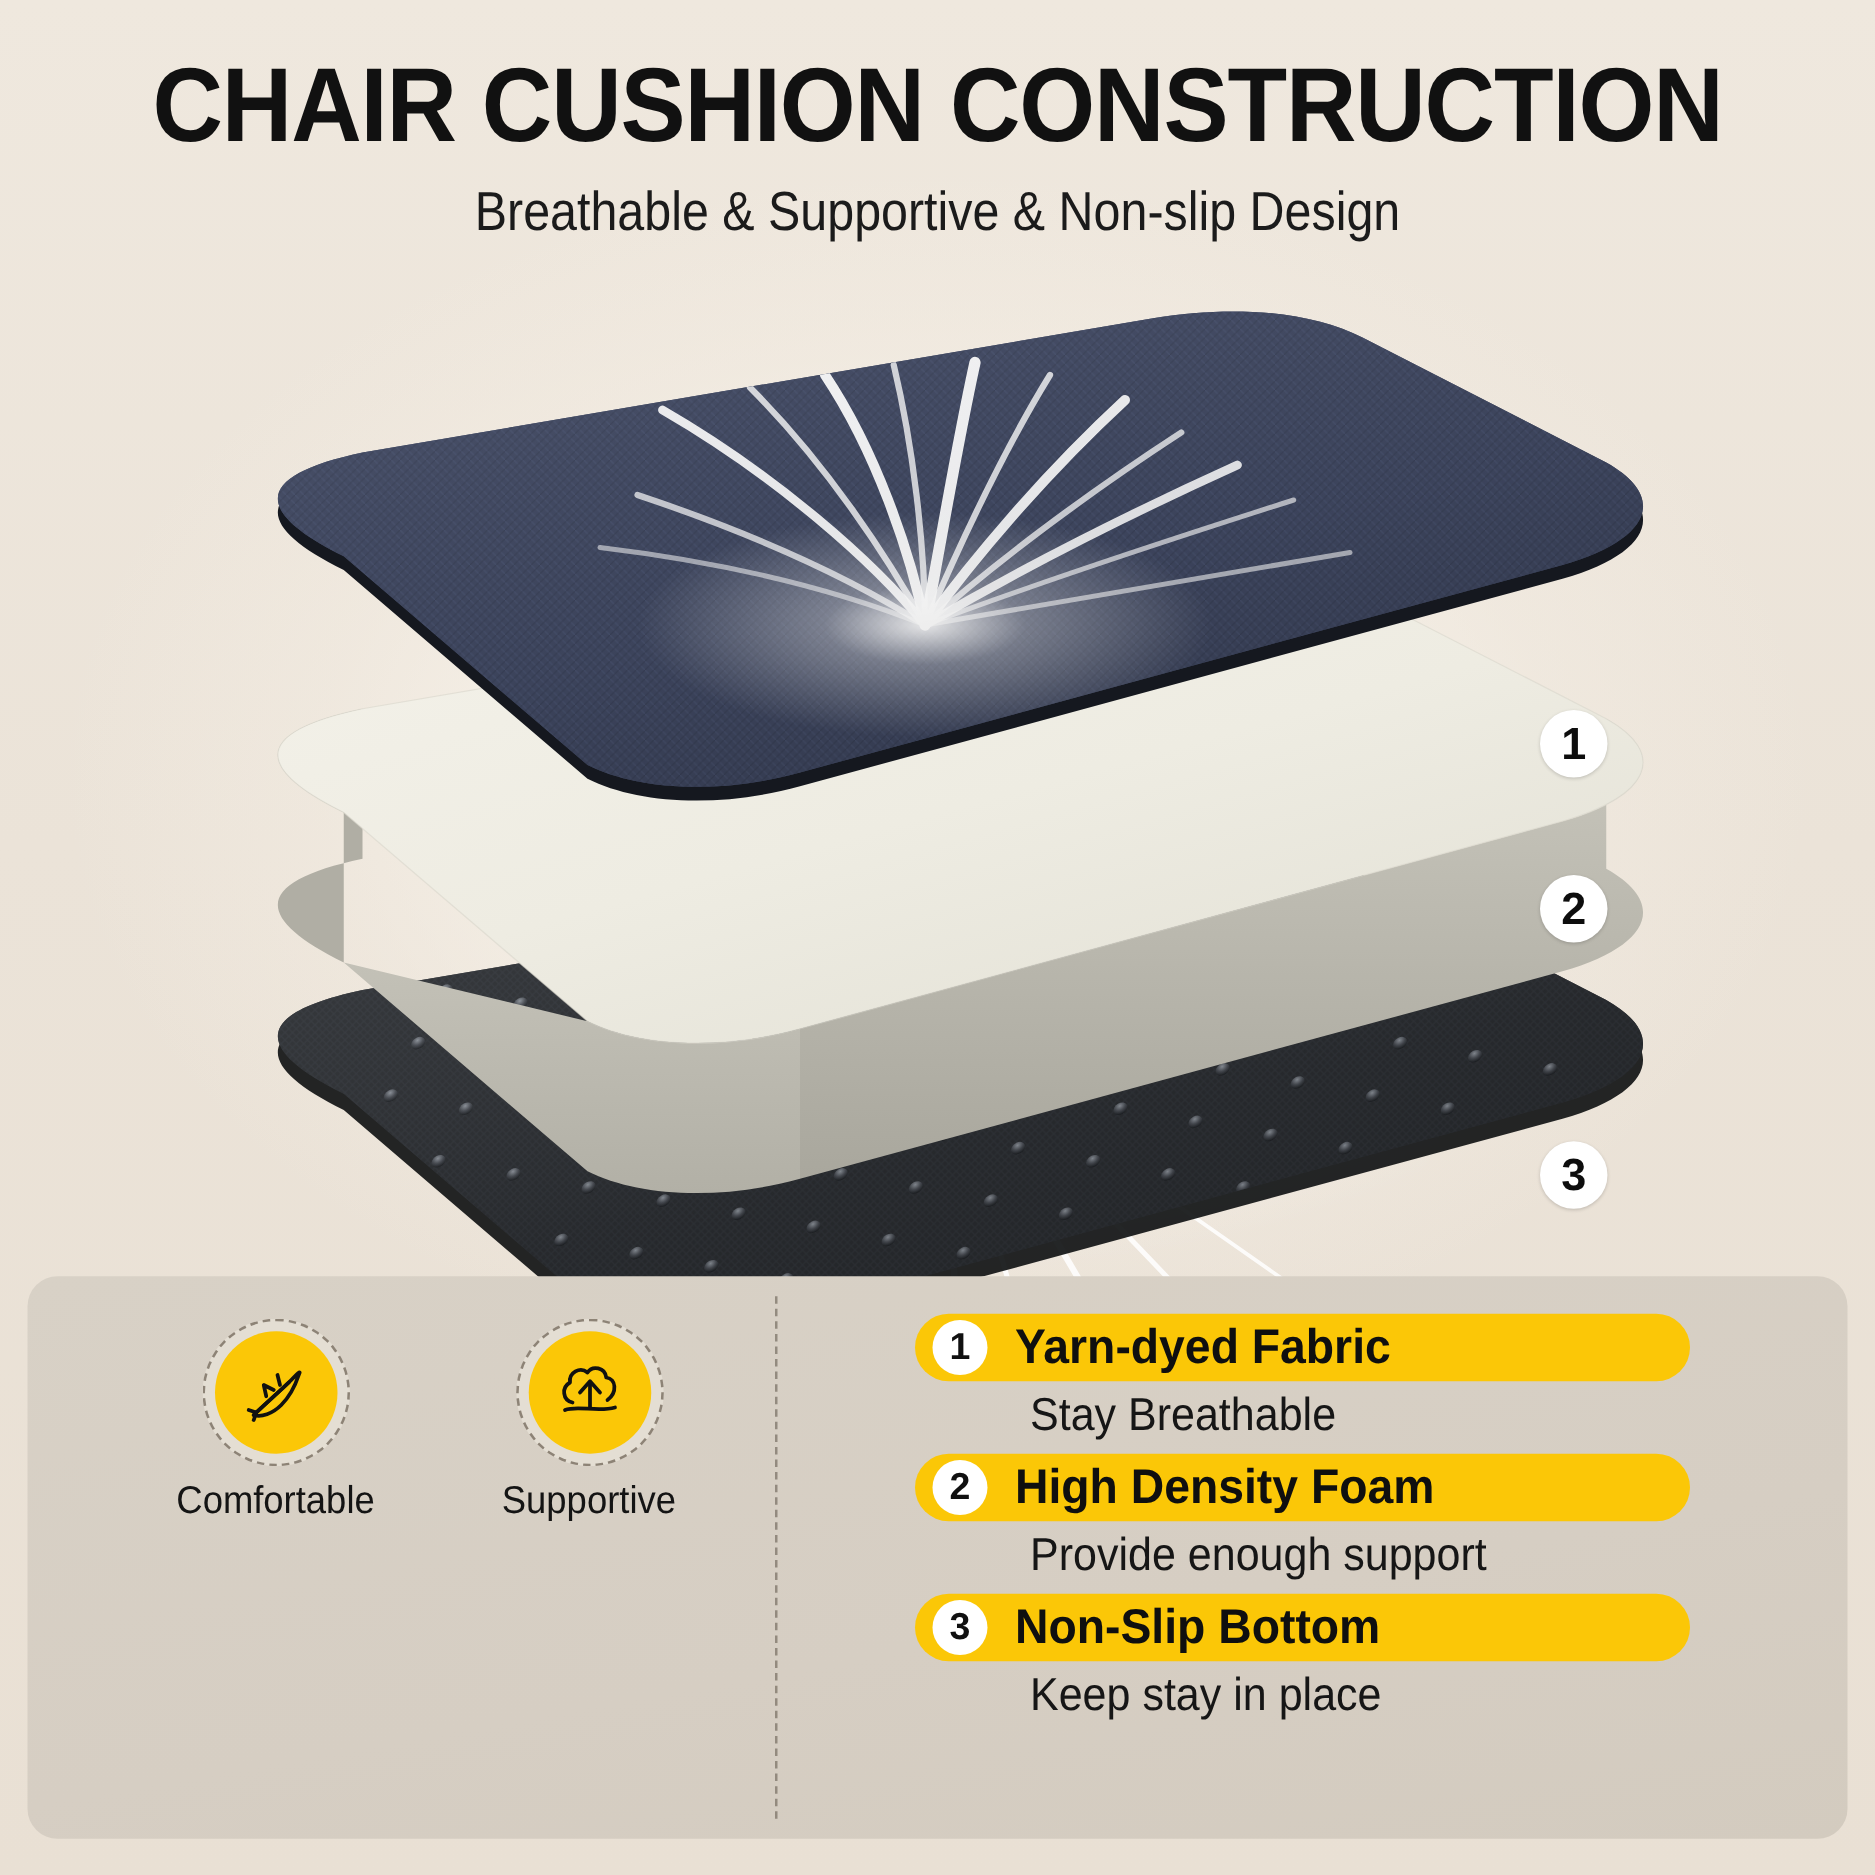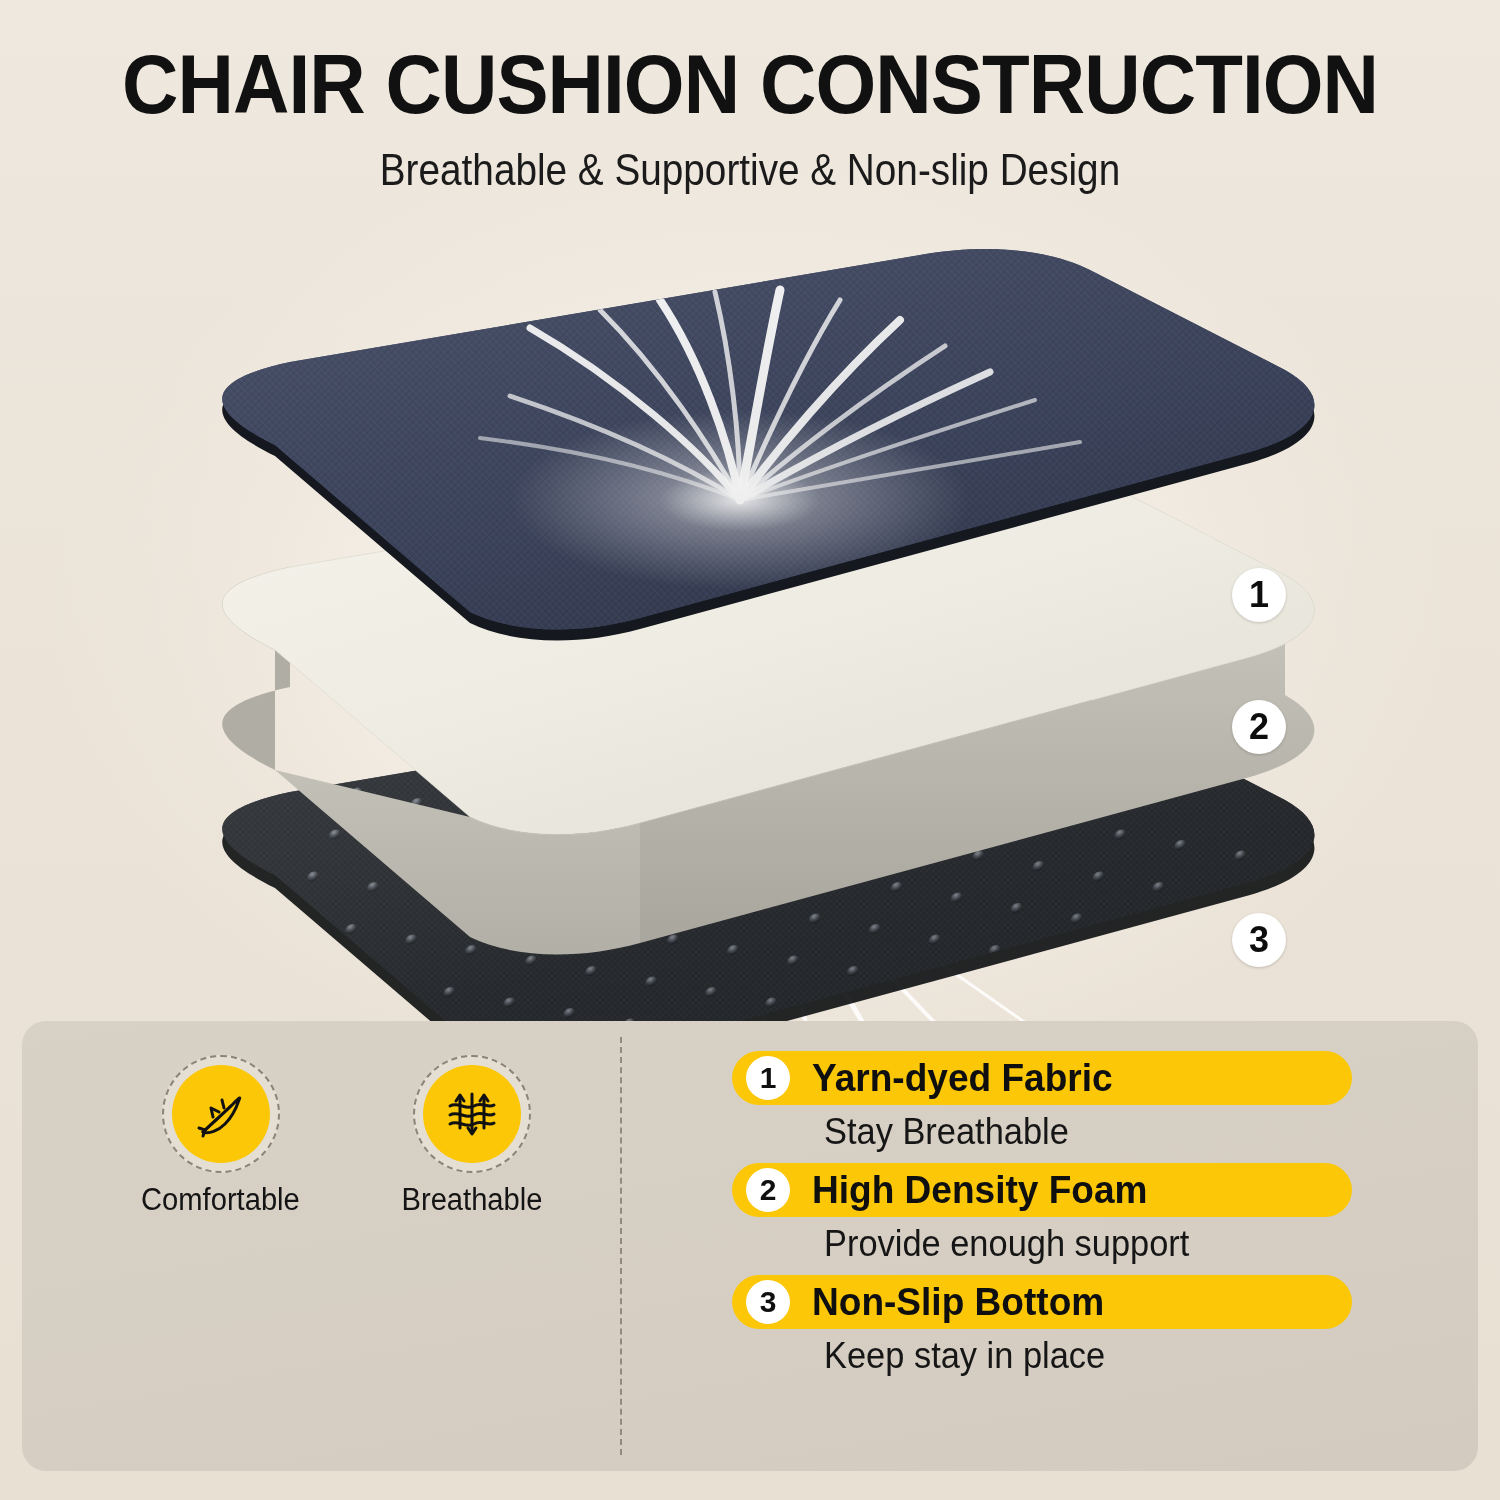--- a/index.html
+++ b/index.html
@@ -598,41 +598,36 @@
                   <path d="M14 46 L8 44"></path>
                   <path d="M14 46 L12 52"></path>
                 </g>
               </svg>
             </div>
           </div>
           <div class="feature-label">Comfortable</div>
         </div>
 
 
-
         <div class="feature">
           <div class="feature-ring">
             <div class="feature-circle">
               <svg width="60" height="60" viewBox="0 0 60 60">
                 <g fill="none" stroke="#111111" stroke-width="3" stroke-linecap="round" stroke-linejoin="round">
-                  <path d="M8 22 C16 17 24 27 32 22 C40 17 46 25 52 21"></path>
-                  <path d="M8 31 C16 26 24 36 32 31 C40 26 46 34 52 30"></path>
-                  <path d="M8 40 C16 35 24 45 32 40 C40 35 46 43 52 39"></path>
-                  <path d="M18 44 L18 12"></path>
-                  <path d="M14 17 L18 11 L22 17"></path>
-                  <path d="M30 10 L30 48"></path>
-                  <path d="M26 44 L30 50 L34 44"></path>
-                  <path d="M42 44 L42 12"></path>
-                  <path d="M38 17 L42 11 L46 17"></path>
+                  <path d="M16 38 C8 36 7 26 14 22 C13 14 22 9 28 14 C32 8 42 10 43 18 C51 19 52 30 44 36"></path>
+                  <path d="M30 42 L30 22"></path>
+                  <path d="M22 30 L30 21 L38 30"></path>
+                  <path d="M10 44 C20 40 36 46 50 42"></path>
                 </g>
               </svg>
             </div>
           </div>
-          <div class="feature-label">Breathable</div>
+          <div class="feature-label">Supportive</div>
         </div>
+
 
       </div>
       <div class="divider"></div>
     </div>
 
     <div class="panel-right">
 
       <div class="num-row">
         <div class="pill">
           <div class="pill-badge">1</div>

